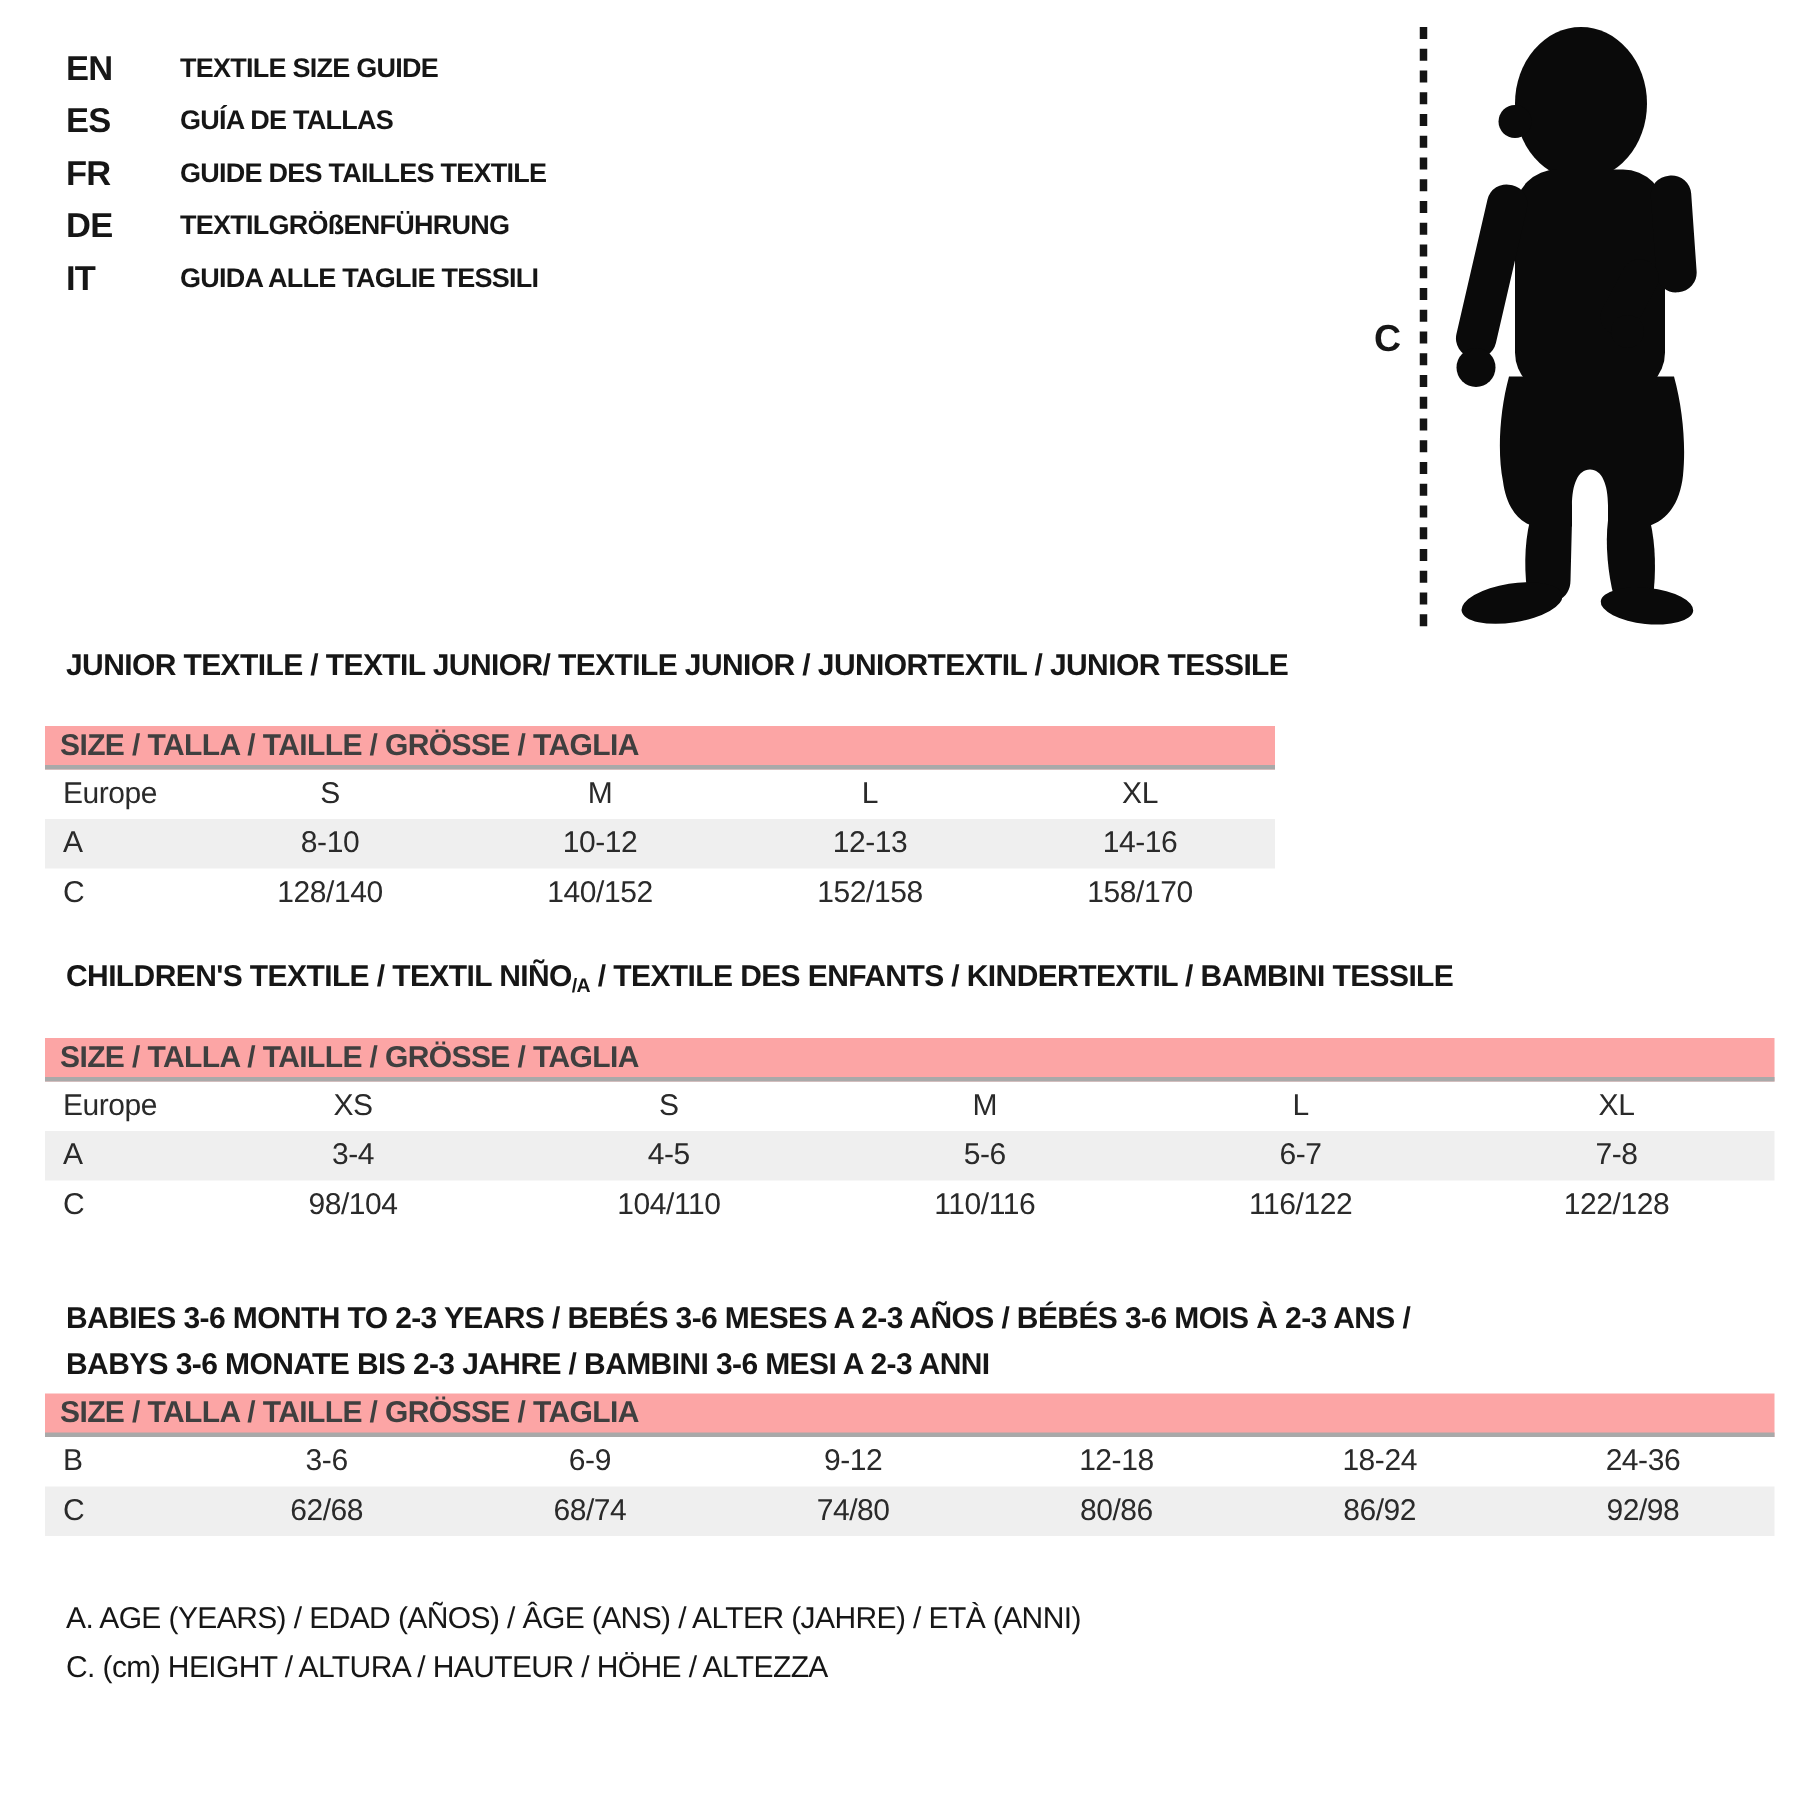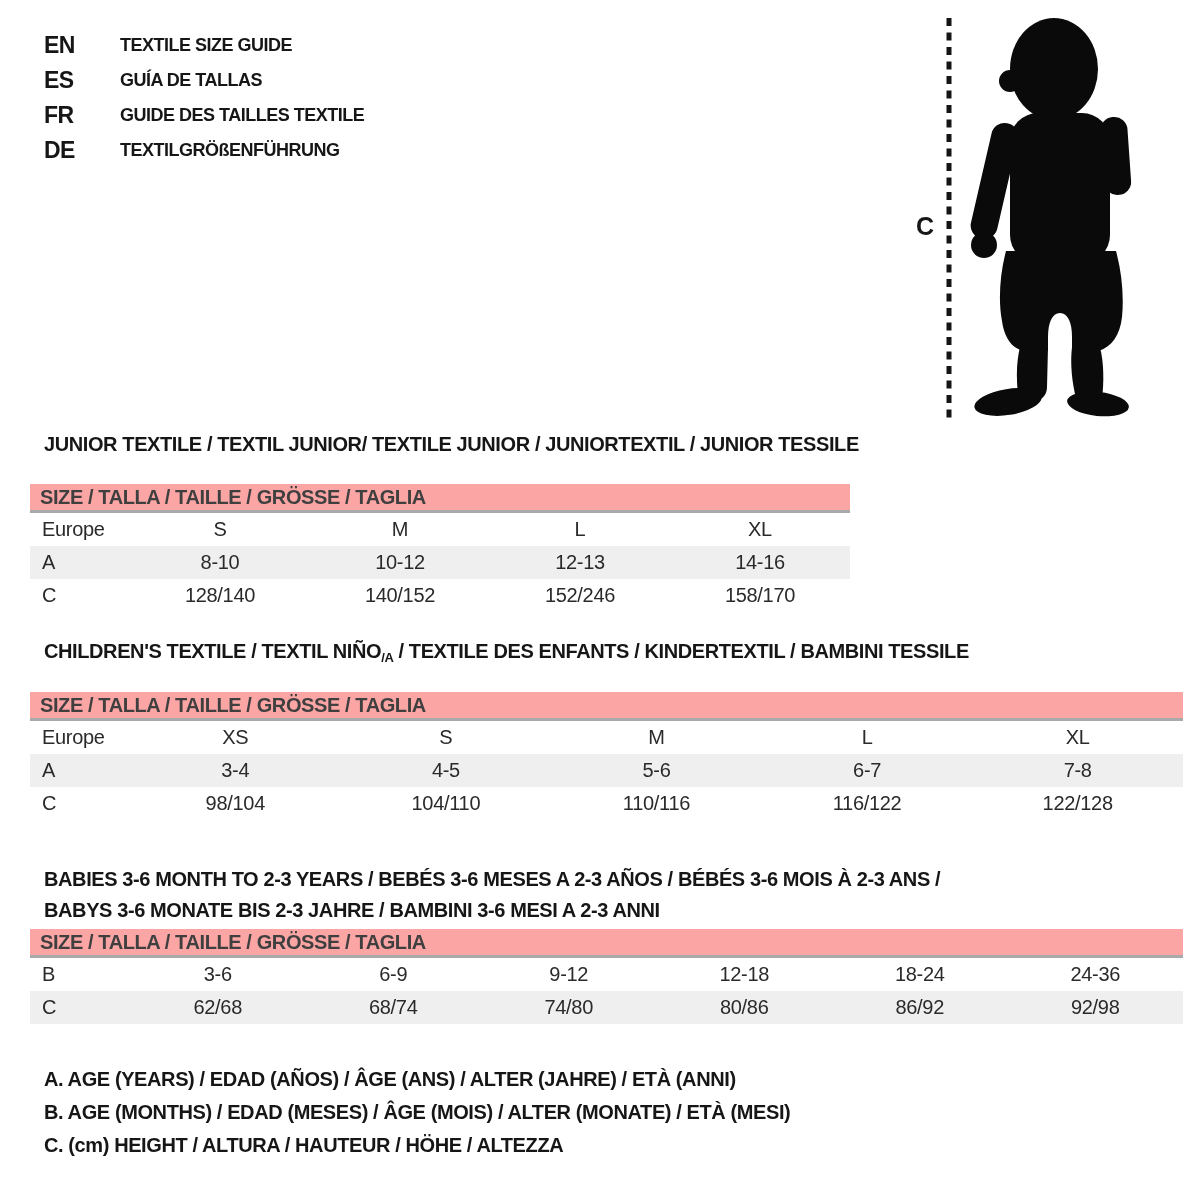--- a/index.html
+++ b/index.html
@@ -57,21 +57,21 @@
     display: flex; align-items: center; height: 33px;
     font-size: 20px; letter-spacing: -0.3px; color: #2a2a2a;
   }
   .trow.stripe { background: #efefef; }
   .trow .lbl { width: 100px; padding-left: 12px; box-sizing: border-box; }
   .trow .cell { flex: 1; text-align: center; }
 
   
   .footnotes { position: absolute; left: 44px; top: 1068px; }
   .footnote {
-    height: 33px; font-size: 20px; font-weight: 700;
+    height: 33px; font-size: 20px; font-weight: 400;
     letter-spacing: -0.4px; color: #161616; white-space: nowrap;
   }
 </style>
 </head>
 <body>
 
 <div id="canvas">
 
   <div class="langs">
     <div class="lang-row">
@@ -82,20 +82,24 @@
       <span class="lang-code">ES</span>
       <span class="lang-title">GUÍA DE TALLAS</span>
     </div>
     <div class="lang-row">
       <span class="lang-code">FR</span>
       <span class="lang-title">GUIDE DES TAILLES TEXTILE</span>
     </div>
     <div class="lang-row">
       <span class="lang-code">DE</span>
       <span class="lang-title">TEXTILGRÖßENFÜHRUNG</span>
+    </div>
+    <div class="lang-row">
+      <span class="lang-code">IT</span>
+      <span class="lang-title">GUIDA ALLE TAGLIE TESSILI</span>
     </div>
   </div>
 
   <div class="figure">
     <span class="height-label">C</span>
     <svg class="height-line" width="8" height="402" viewBox="0 0 8 402">
       <line x1="4" y1="0" x2="4" y2="402" stroke="#141414" stroke-width="5" stroke-dasharray="8 6.5"></line>
     </svg>
     <svg class="silhouette" width="176" height="404" viewBox="0 0 176 404">
       <g fill="#0a0a0a">
@@ -146,21 +150,21 @@
       <span class="lbl">A</span>
       <span class="cell">8-10</span>
       <span class="cell">10-12</span>
       <span class="cell">12-13</span>
       <span class="cell">14-16</span>
     </div>
     <div class="trow">
       <span class="lbl">C</span>
       <span class="cell">128/140</span>
       <span class="cell">140/152</span>
-      <span class="cell">152/246</span>
+      <span class="cell">152/158</span>
       <span class="cell">158/170</span>
     </div>
   </div>
 
   <div class="sec-title" style="top:640px;"><span>CHILDREN'S TEXTILE / TEXTIL NIÑO</span><span class="subscript">/A</span><span> / TEXTILE DES ENFANTS / KINDERTEXTIL / BAMBINI TESSILE</span></div>
   <div class="size-table" style="top:692px; width:1153px;">
     <div class="thead">SIZE / TALLA / TAILLE / GRÖSSE / TAGLIA</div>
     <div class="trow">
       <span class="lbl">Europe</span>
       <span class="cell">XS</span>
@@ -208,17 +212,16 @@
       <span class="cell">68/74</span>
       <span class="cell">74/80</span>
       <span class="cell">80/86</span>
       <span class="cell">86/92</span>
       <span class="cell">92/98</span>
     </div>
   </div>
 
   <div class="footnotes">
     <div class="footnote">A. AGE (YEARS) / EDAD (AÑOS) / ÂGE (ANS) / ALTER (JAHRE) / ETÀ (ANNI)</div>
-    <div class="footnote">B. AGE (MONTHS) / EDAD (MESES) / ÂGE (MOIS) / ALTER (MONATE) / ETÀ (MESI)</div>
     <div class="footnote">C. (cm) HEIGHT / ALTURA / HAUTEUR / HÖHE / ALTEZZA</div>
   </div>
 
 </div>
 
 </body></html>

